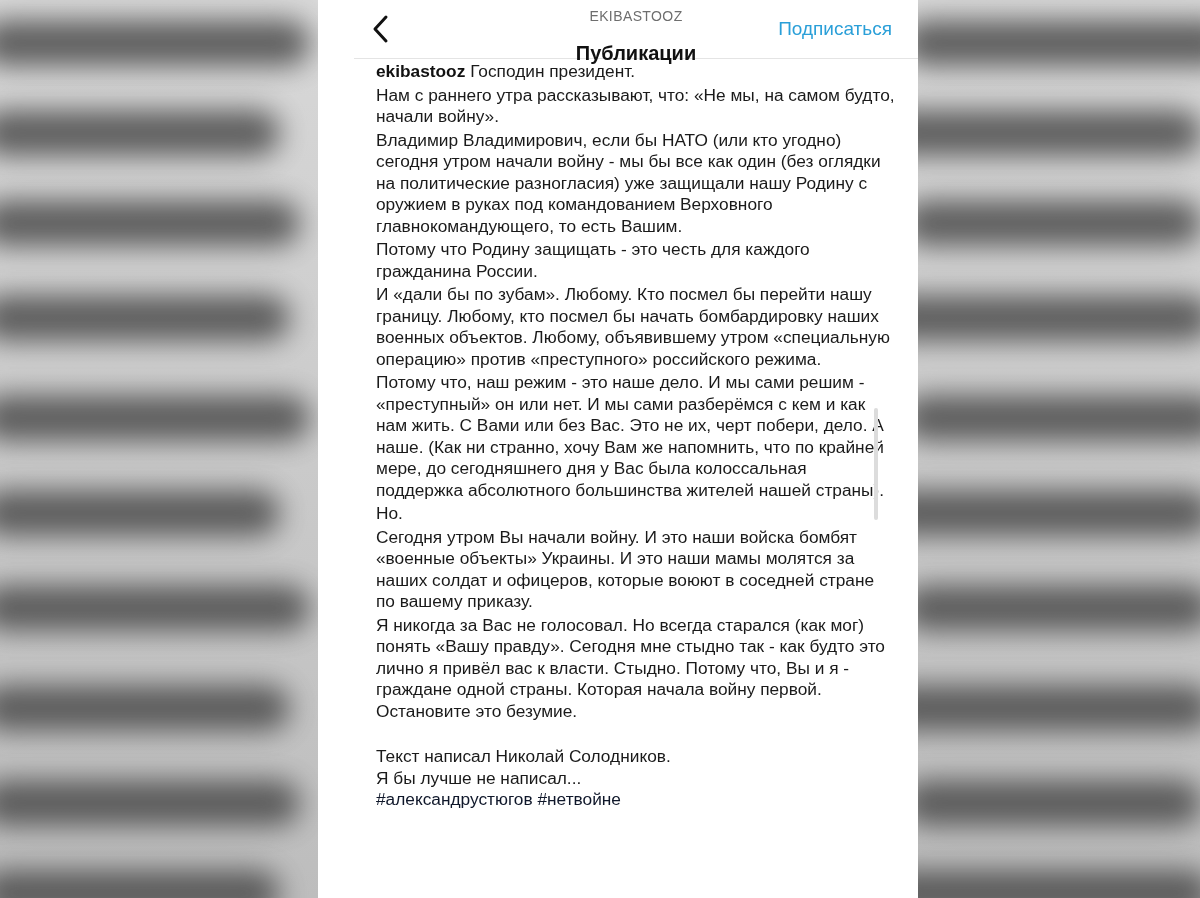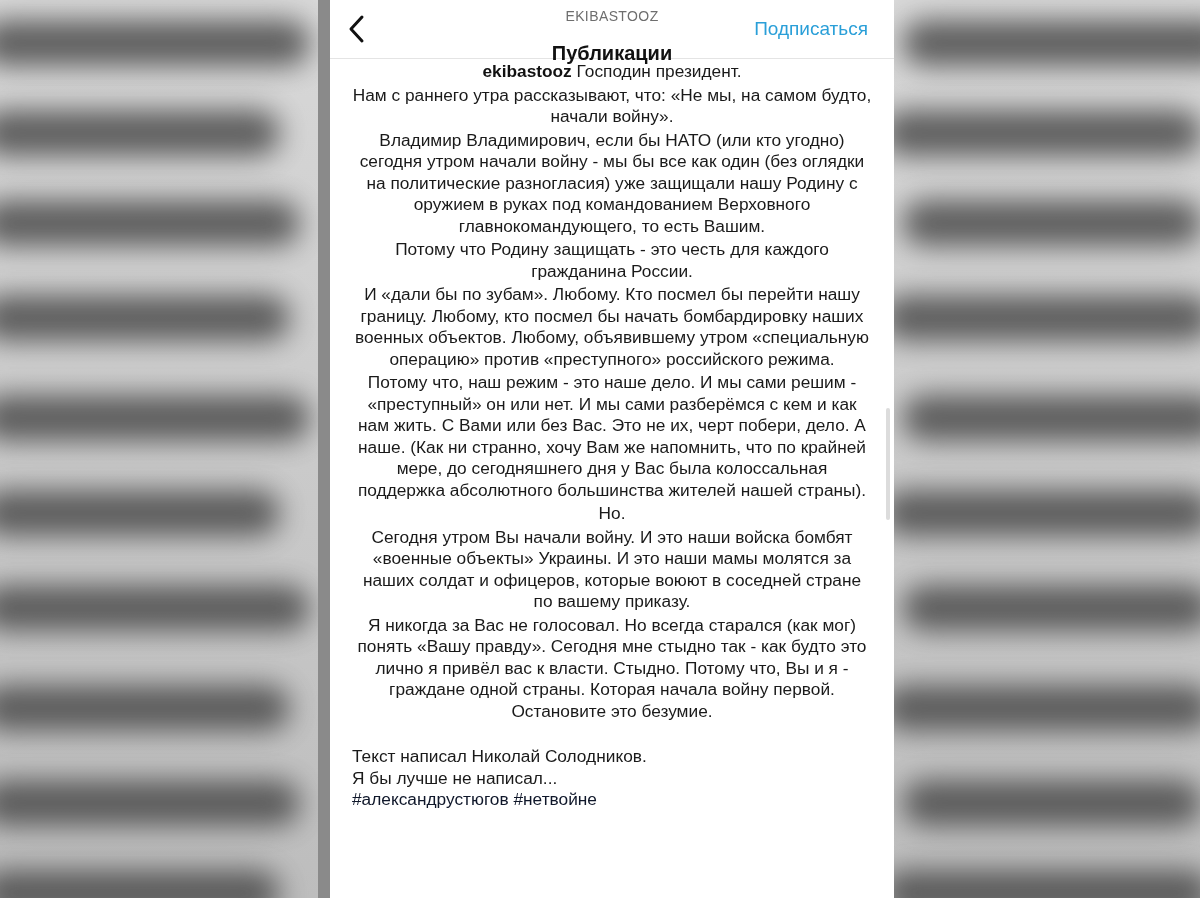--- a/index.html
+++ b/index.html
@@ -28,26 +28,27 @@
       position: absolute;
       height: 46px;
       border-radius: 24px;
       background: #4a4a4a;
       filter: blur(14px);
       opacity: 0.85;
     }
     
     .panel {
       position: absolute;
-      left: 330px;
+      left: 318px;
       top: 0;
       width: 564px;
       height: 898px;
       background: #ffffff;
       overflow: hidden;
+      padding-left: 36px;
     }
     .header {
       position: relative;
       height: 58px;
       border-bottom: 1px solid #e4e4e4;
     }
     .back-btn {
       position: absolute;
       left: 14px;
       top: 14px;
@@ -85,21 +86,20 @@
       cursor: pointer;
     }
     .content {
       padding: 2px 22px 0 22px;
       font-size: 17.3px;
       line-height: 21.5px;
       color: #1a1a1a;
     }
     .para {
       margin: 0 0 2px 0;
-      text-align: center;
     }
     .username {
       font-weight: bold;
       color: #111;
     }
     .spacer {
       height: 22px;
     }
     .hashtags a {
       color: #0f172a;

